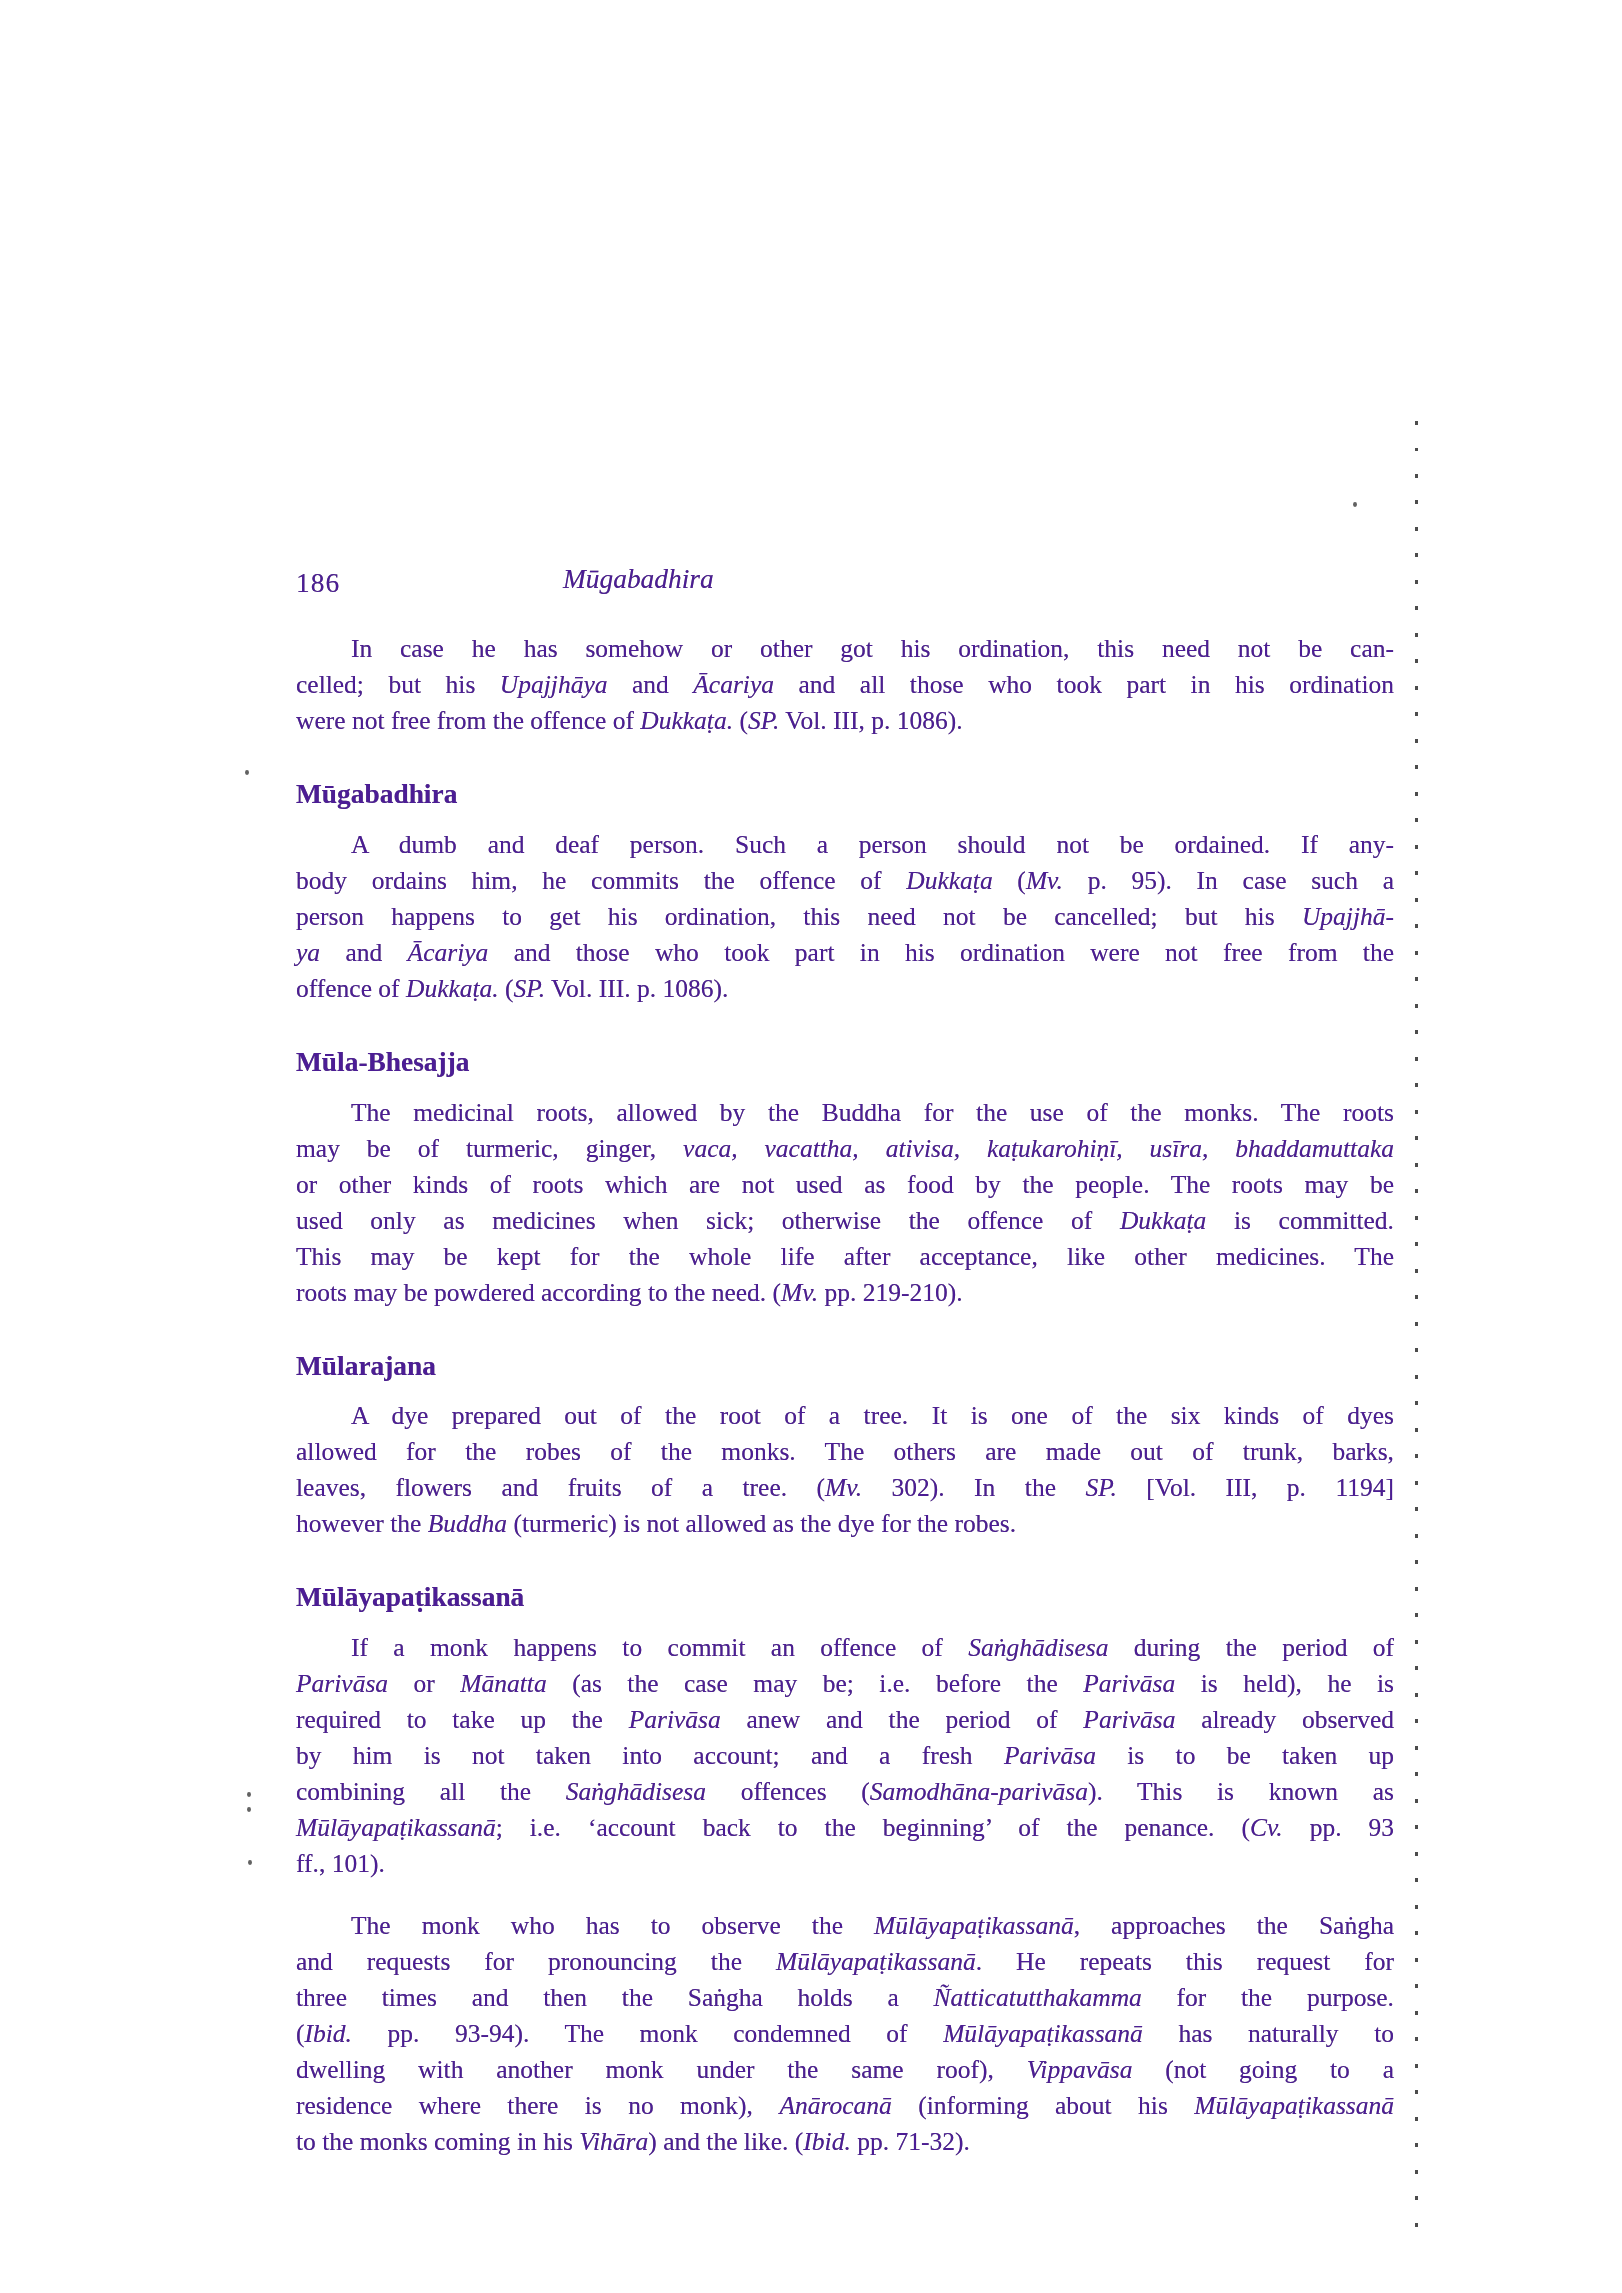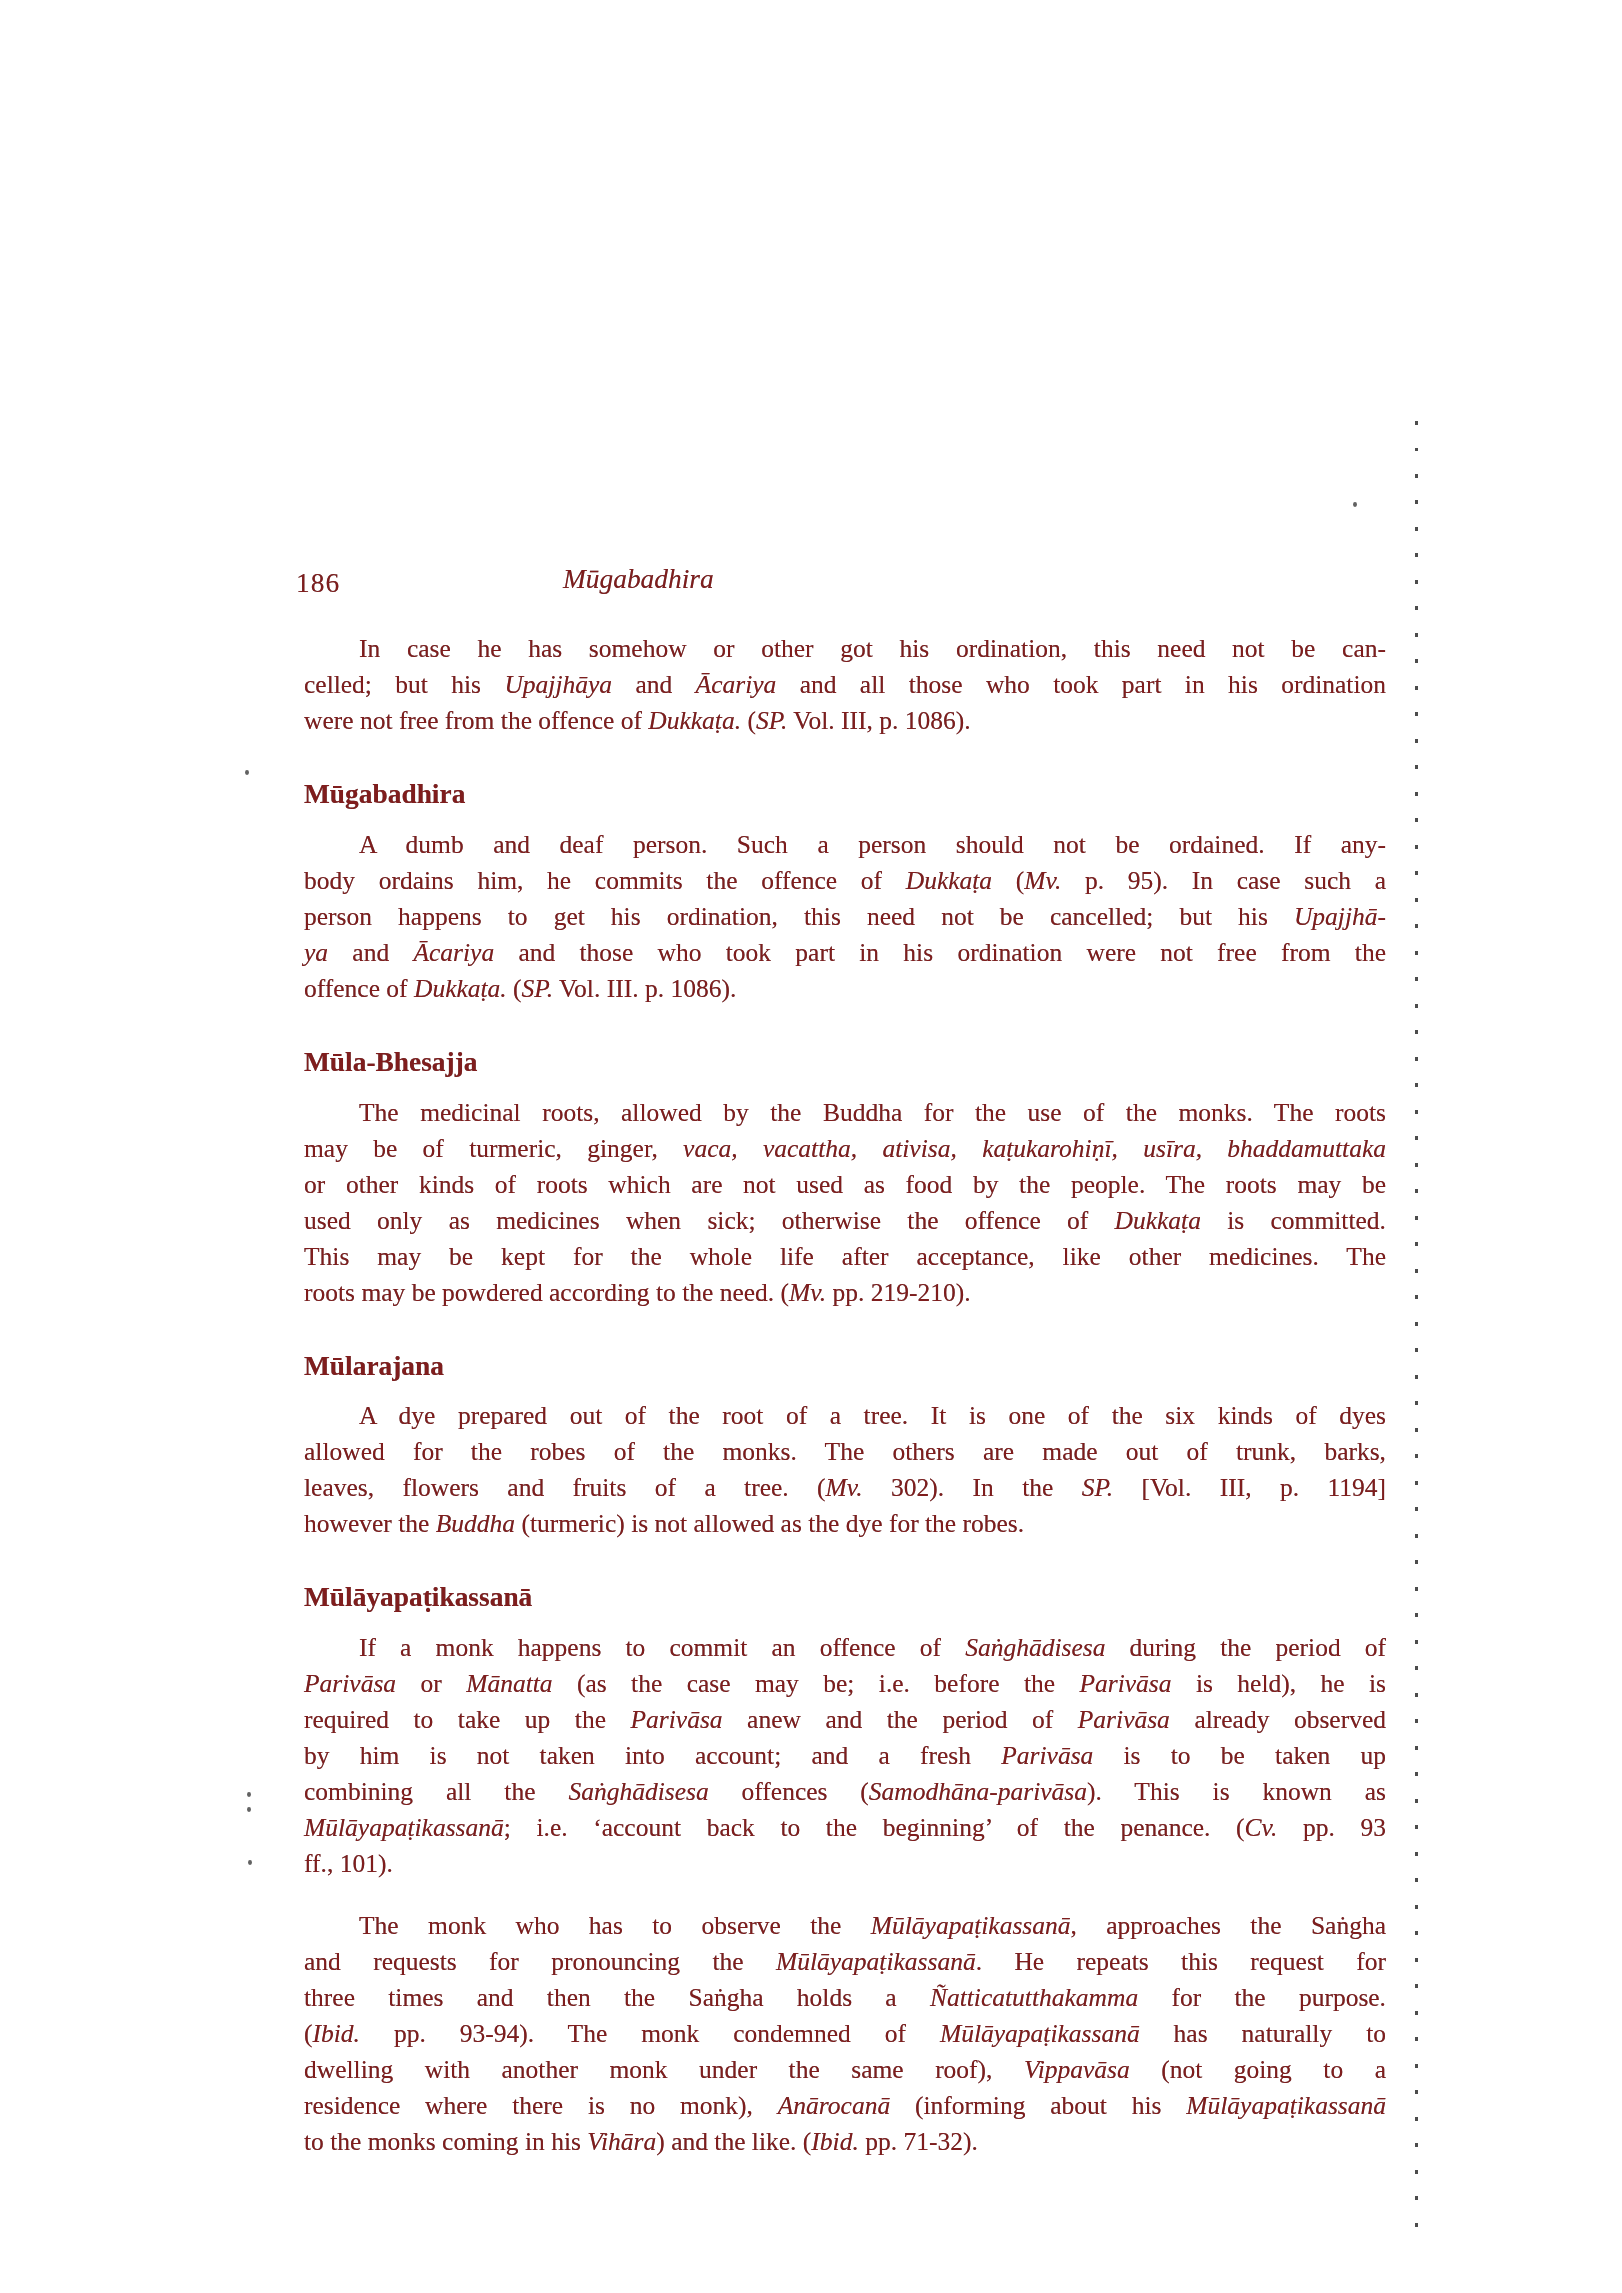--- a/index.html
+++ b/index.html
@@ -9,21 +9,21 @@
     height: 2294px;
     background: #ffffff;
     overflow: hidden;
   }
   #page {
     position: relative;
     width: 1411px;
     height: 2294px;
     background: #ffffff;
     font-family: "Liberation Serif", "DejaVu Serif", serif;
-    color: #7f1d1d;
+    color: #4c1d95;
   }
   #text-block {
     position: absolute;
     left: 296px;
     top: 565px;
     width: 1098px;
     font-size: 25.5px;
     line-height: 36px;
     text-shadow: 0 0 0.5px rgba(0,0,0,0.5);
   }
@@ -39,21 +39,21 @@
     font-size: 27.4px;
     letter-spacing: 1px;
   }
   .running-head {
     position: absolute;
     left: 267px;
     top: -3.9px;
     font-style: italic;
     font-size: 27.4px;
   }
-  .entry { margin: 8px; }
+  .entry { margin: 0; }
   .entry + .entry { margin-top: 39px; }
   .entry-heading {
     font-size: 27.4px;
     font-weight: bold;
     line-height: 33px;
     margin: 0 0 15.7px 0;
   }
   .para { margin: 0; }
   .para + .para { margin-top: 25.5px; }
   .line {

